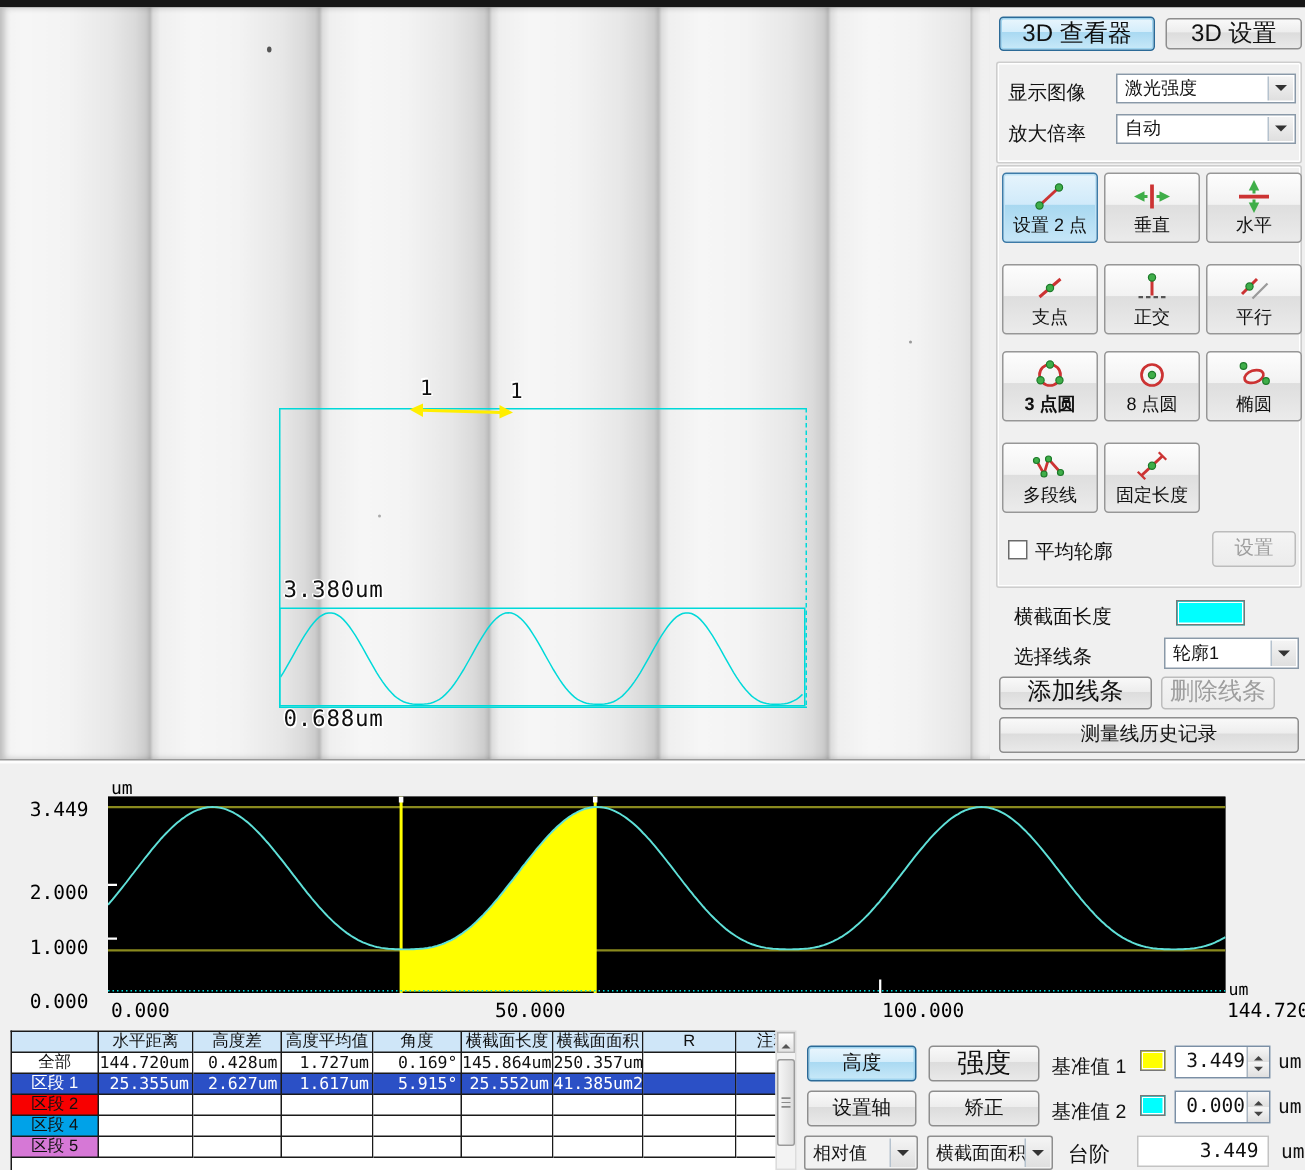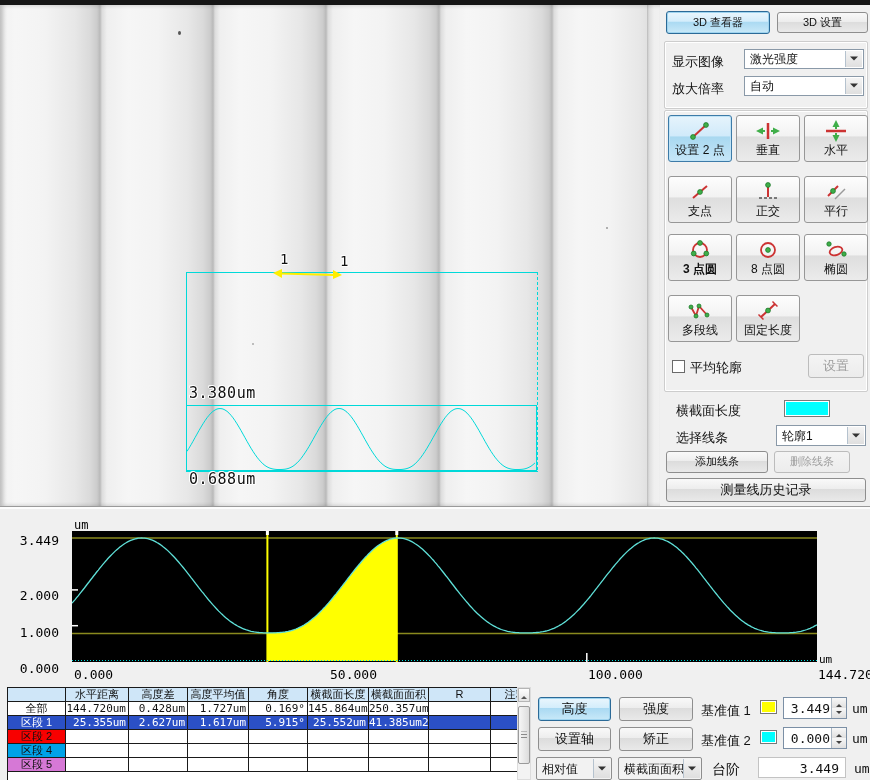--- a/index.html
+++ b/index.html
@@ -23,21 +23,21 @@
   #big-rect-right{left:537px;top:267px;width:0;height:198px;border-right:1px dashed #00d9d9;}
   #profile-box{left:186px;top:400px;width:349px;height:64px;}
   .halo{color:#111;text-shadow:1px 0 0 #fff,-1px 0 0 #fff,0 1px 0 #fff,0 -1px 0 #fff,1px 1px 0 #fff,-1px -1px 0 #fff;}
   .pt-label{font-size:14px;}
   .meas-label{font-size:15px;letter-spacing:0.5px;}
 
   
   #right-panel{left:660px;top:5px;width:210px;height:501px;background:#f0f0f0;}
   .btn{position:absolute;border:1px solid #8e8e8e;border-radius:3px;text-align:center;
        background:linear-gradient(#f9f9f9,#ededed 45%,#dcdcdc 46%,#e9e9e9);
-       font-size:11px;color:#111;box-sizing:border-box;cursor:default;}
+       font-size:16px;color:#111;box-sizing:border-box;cursor:default;}
   .btn .bl{position:absolute;left:0;right:0;top:50%;transform:translateY(-52%);}
   .btn.sel{border-color:#2b6a97;background:linear-gradient(#eaf6fd,#d3edfb 45%,#a9d9f2 46%,#c9e9f8);
        box-shadow:inset 0 0 0 1px #9fd4ef;}
   .btn.disabled{color:#9e9e9e;border-color:#bcbcbc;background:linear-gradient(#f4f4f4,#ececec);}
   .gbox{position:absolute;border:1px solid #cdcdcd;border-radius:2px;box-shadow:inset 0 0 0 1px #ffffff;}
   .plabel{position:absolute;font-size:13px;color:#111;white-space:nowrap;}
   .combo{position:absolute;background:#fff;border:1px solid #8a99a8;box-sizing:border-box;}
   .combo .cval{position:absolute;left:5px;top:50%;transform:translateY(-50%);font-size:12px;white-space:nowrap;}
   .combo .cbtn{position:absolute;right:1px;top:1px;bottom:1px;width:16px;
        background:linear-gradient(#f4f4f4,#dfdfdf);border-left:1px solid #b5c2ce;}
@@ -398,21 +398,21 @@
       </div>
     </div>
   <div id="vscroll" class="abs">
     <div id="vs-up"></div>
     <div id="vs-thumb"></div>
   </div>
 
   <div class="btn sel" style="left:538px;top:697px;width:73px;height:24px;font-size:13px;">
       <span class="bl">高度</span>
     </div>
-  <div class="btn" style="left:619px;top:697px;width:74px;height:24px;font-size:13px;">
+  <div class="btn" style="left:619px;top:697px;width:74px;height:24px;font-size:18px;">
       <span class="bl">强度</span>
     </div>
   <div class="plabel" style="left:701px;top:702px;">基准值 1</div>
   <div class="swatch" style="left: 760px; top: 700px; width: 17px; height: 14px; background: rgb(255, 255, 0);"></div>
   <div class="spin" style="left:783px;top:697px;width:64px;height:22px;">
     <span class="sval">3.449</span>
     <span class="sbtns">
         <span class="su"></span>
         <span class="sd"></span>
       </span>

